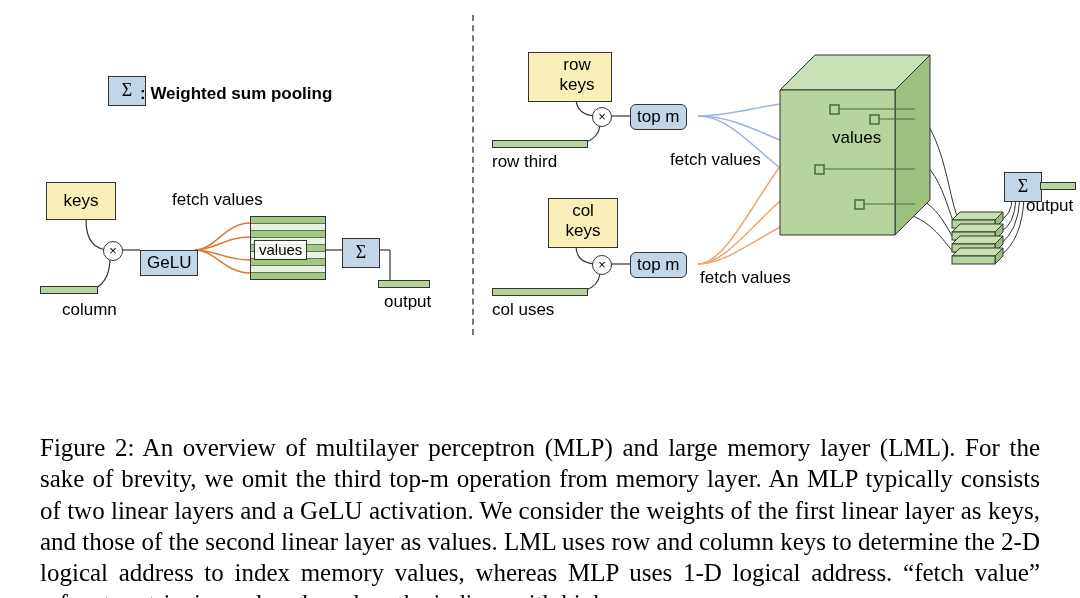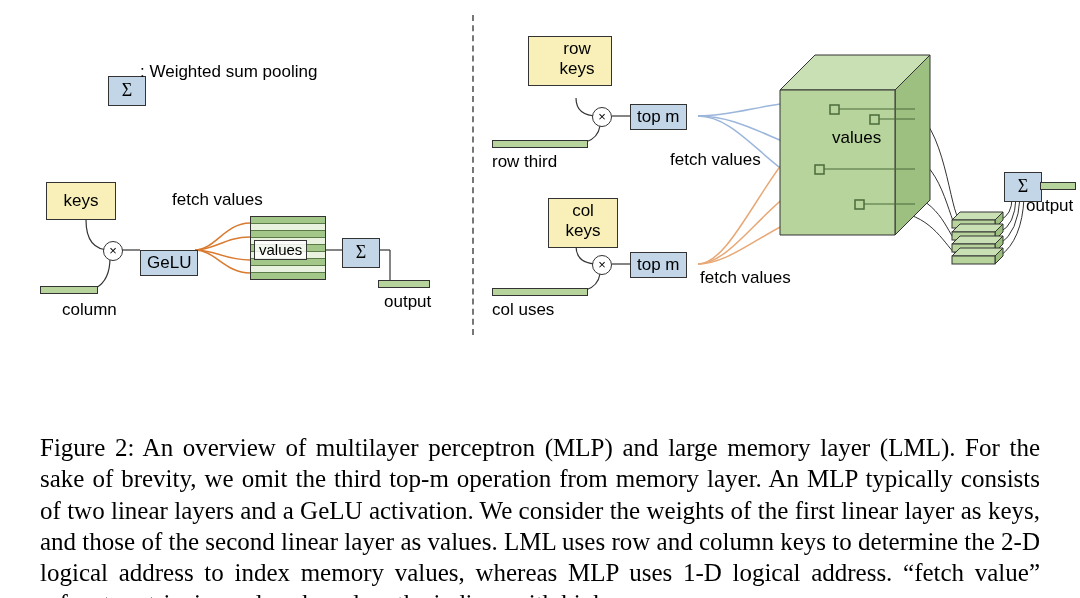--- a/index.html
+++ b/index.html
@@ -49,20 +49,21 @@
     align-items: center;
     justify-content: center;
     font-family: "Times New Roman", serif;
     font-size: 18px;
   }
   .gelu-box {
     background: #c2d6e8;
   }
   .topm-box {
     background: #c2d6e8;
+    border-radius: 6px;
   }
   .query-bar {
     position: absolute;
     height: 6px;
     background: #b6d49b;
     border: 1px solid #333;
   }
   .output-bar {
     position: absolute;
     height: 6px;
@@ -175,21 +176,21 @@
 
     <path d="M 1000 220 Q 1012 215 1012 198" stroke="#333" fill="none" stroke-width="1"></path>
     <path d="M 1000 232 Q 1015 225 1016 198" stroke="#333" fill="none" stroke-width="1"></path>
     <path d="M 1000 244 Q 1018 232 1020 198" stroke="#333" fill="none" stroke-width="1"></path>
     <path d="M 1000 256 Q 1022 240 1024 198" stroke="#333" fill="none" stroke-width="1"></path>
 
     <line x1="1032" y1="185" x2="1048" y2="185" stroke="#333" stroke-width="1.2"></line>
   </svg>
 
   <div class="box sigma-box" style="left:108px; top:76px;">Σ</div>
-  <div class="label" style="left:140px; top:62px;">: Weighted sum pooling</div>
+  <div class="label" style="left:140px; top:84px;font-weight:bold;">: Weighted sum pooling</div>
 
   <div class="divider"></div>
 
   <div class="box keys-box" style="left:46px; top:182px; width:56px; height:32px; line-height:32px;">keys</div>
 
   <div class="otimes" style="left:103px; top:241px;">×</div>
 
   <div class="box gelu-box" style="left:140px; top:238px;margin-top:12px;">GeLU</div>
 
   <div class="label" style="left:172px; top:190px;">fetch values</div>
@@ -209,21 +210,21 @@
 
   <div class="box sigma-box" style="left:342px; top:238px;">Σ</div>
 
   <div class="output-bar" style="left:378px; top:280px; width:50px;"></div>
   <div class="label" style="left:384px; top:292px;">output</div>
 
   <div class="query-bar" style="left:40px; top:286px; width:56px;"></div>
   <div class="label" style="left:62px; top:300px;">column</div>
 
 
-  <div class="box keys-box" style="left:528px; top:36px; width:56px; height:44px;padding-left:20px;">
+  <div class="box keys-box" style="left:528px; top:52px; width:56px; height:44px;padding-left:20px;">
     <div>row</div>
     <div>keys</div>
   </div>
   <div class="otimes" style="left:592px; top:107px;">×</div>
   <div class="query-bar" style="left:492px; top:140px; width:94px;"></div>
   <div class="label" style="left:492px; top:152px;">row third</div>
   <div class="box topm-box" style="left:630px; top:104px;">top m</div>
   <div class="label" style="left:670px; top:150px;">fetch values</div>
 
   <div class="box keys-box" style="left:548px; top:198px; width:56px; height:44px;">

